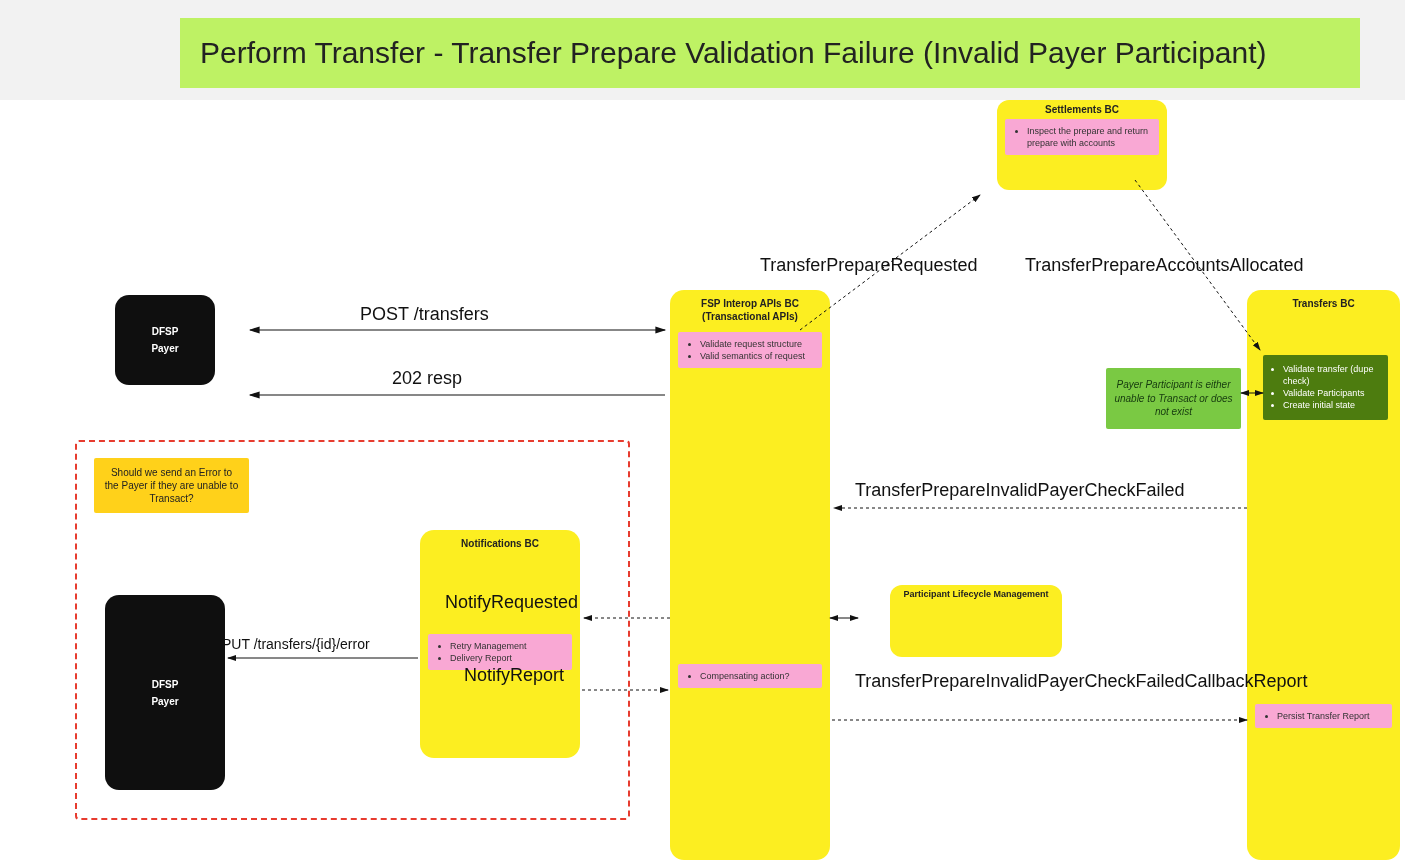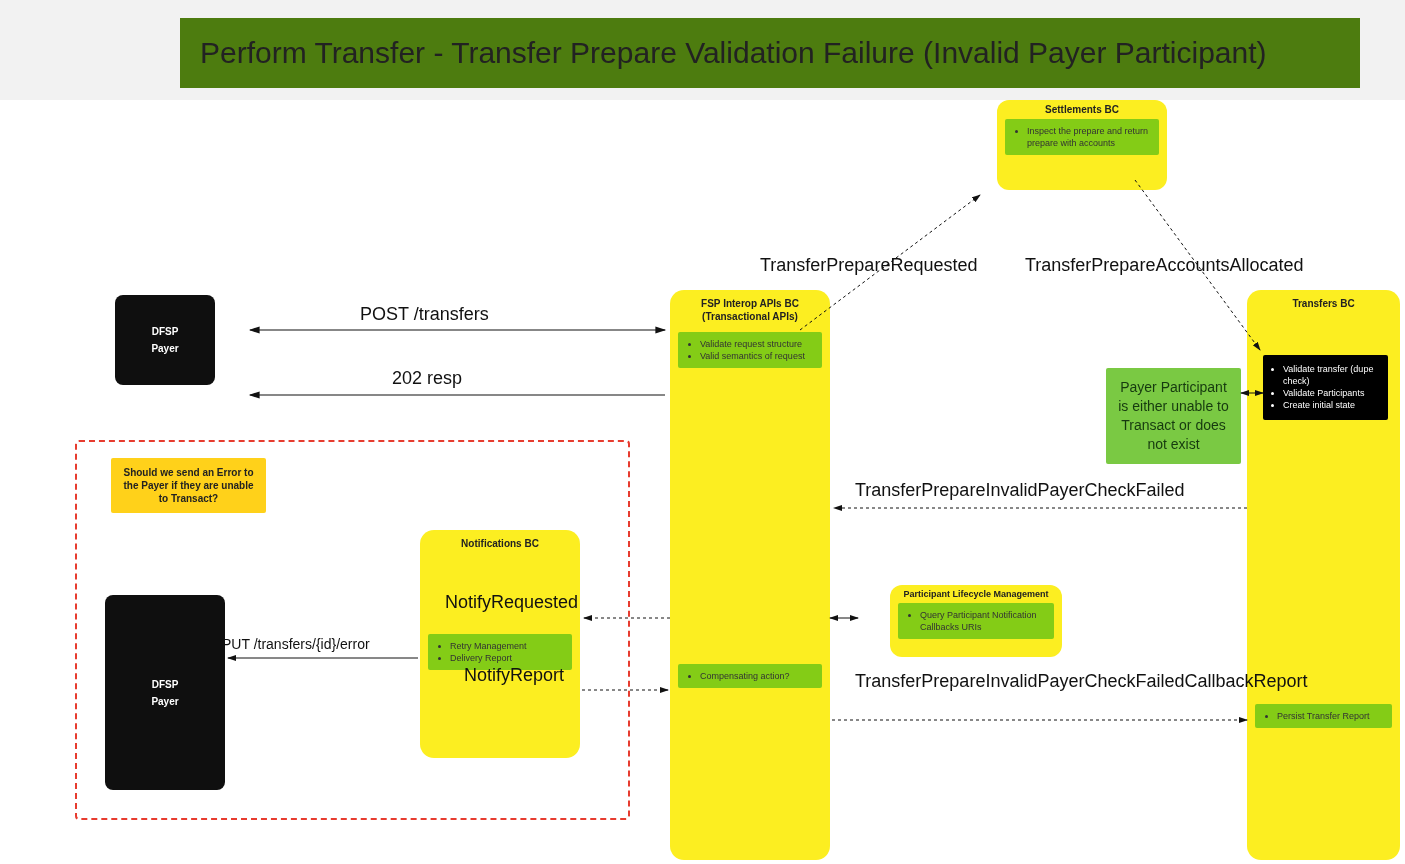--- a/index.html
+++ b/index.html
@@ -11,41 +11,41 @@
     height: 864px;
     position: relative;
     overflow: hidden;
   }
   .title-bar {
     position: absolute;
     left: 180px;
     top: 18px;
     width: 1180px;
     height: 70px;
-    background: #4d7c0f;
+    background: #bef264;
     display: flex;
     align-items: center;
     padding-left: 20px;
     font-size: 30px;
     color: #222;
     font-weight: 400;
   }
   .white-bg {
     position: absolute;
     left: 0;
     top: 100px;
     width: 1405px;
     height: 764px;
     background: #fff;
   }
   .block-black {
     position: absolute;
     background: #0f0f0f;
     color: #fff;
-    border-radius: 8px;
+    border-radius: 14px;
     font-size: 10px;
     text-align: right;
     display: flex;
     flex-direction: column;
     align-items: center;
     justify-content: center;
     font-weight: 600;
   }
   .block-black .sub { font-weight: 700; margin-top: 6px; }
   .block-yellow {
@@ -62,21 +62,21 @@
     color: #222;
   }
   .block-sub {
     font-size: 10px;
     font-weight: 600;
     text-align: center;
     padding-bottom: 6px;
     color: #222;
   }
   .card {
-    background: #84cc16;
+    background: #f9a8d4;
     border-radius: 2px;
     margin: 4px 8px;
     padding: 6px 8px;
   }
   .card ul { margin: 0; padding-left: 14px; }
   .card li { font-size: 9px; color: #333; line-height: 1.35; }
   .note-yellow {
     position: absolute;
     background: #ffd11a;
     color: #222;
@@ -84,30 +84,31 @@
     text-align: center;
     padding: 8px 10px;
     width: 155px;
     border-radius: 2px;
     line-height: 1.3;
   }
   .green-box {
     position: absolute;
     background: #7ac943;
     color: #163a0f;
-    font-size: 14px;
+    font-size: 10px;
     text-align: center;
     padding: 10px 8px;
     border-radius: 2px;
     line-height: 1.35;
     width: 135px;
+    font-style: italic;
   }
   .red-box {
     position: absolute;
-    background: #000000;
+    background: #4d7c0f;
     color: #fff;
     border-radius: 2px;
     padding: 8px 8px;
     width: 125px;
   }
   .red-box ul { margin: 0; padding-left: 12px; }
   .red-box li { font-size: 9px; line-height: 1.35; }
   .dashed-box {
     position: absolute;
     border: 2px dashed #e73c2f;
@@ -190,34 +191,29 @@
   <div class="card" style="position:absolute; left:0; right:0; top:100px;">
     <ul>
       <li>Retry Management</li>
       <li>Delivery Report</li>
     </ul>
   </div>
 </div>
 
 <div class="block-yellow sq" style="left:858px; top:585px; width:172px; height:72px;">
   <div class="block-header" style="font-size:9px; padding:4px 6px 2px;">Participant Lifecycle Management</div>
-  <div class="card" style="margin:2px 8px;">
-    <ul>
-        <li>Query Participant Notification Callbacks URIs</li>
-      </ul>
-  </div>
 </div>
 
 <div class="green-box" style="left:1106px; top:368px;">
   <span>Payer Participant is either unable to Transact or does not exist</span>
 </div>
 
 <div class="dashed-box" style="left:75px; top:440px; width:555px; height:380px;"></div>
 
-<div class="note-yellow" style="left:111px; top:458px;font-weight:bold;">
+<div class="note-yellow" style="left:94px; top:458px;">
   <span>Should we send an Error to the Payer if they are unable to Transact?</span>
 </div>
 
 <div class="block-black" style="left:105px; top:595px; width:120px; height:195px;">
   <div>DFSP</div>
   <div class="sub">Payer</div>
 </div>
 
 <div class="label-lg" style="left:360px; top:304px;">POST /transfers</div>
 <div class="label-lg" style="left:392px; top:368px;">202 resp</div>

